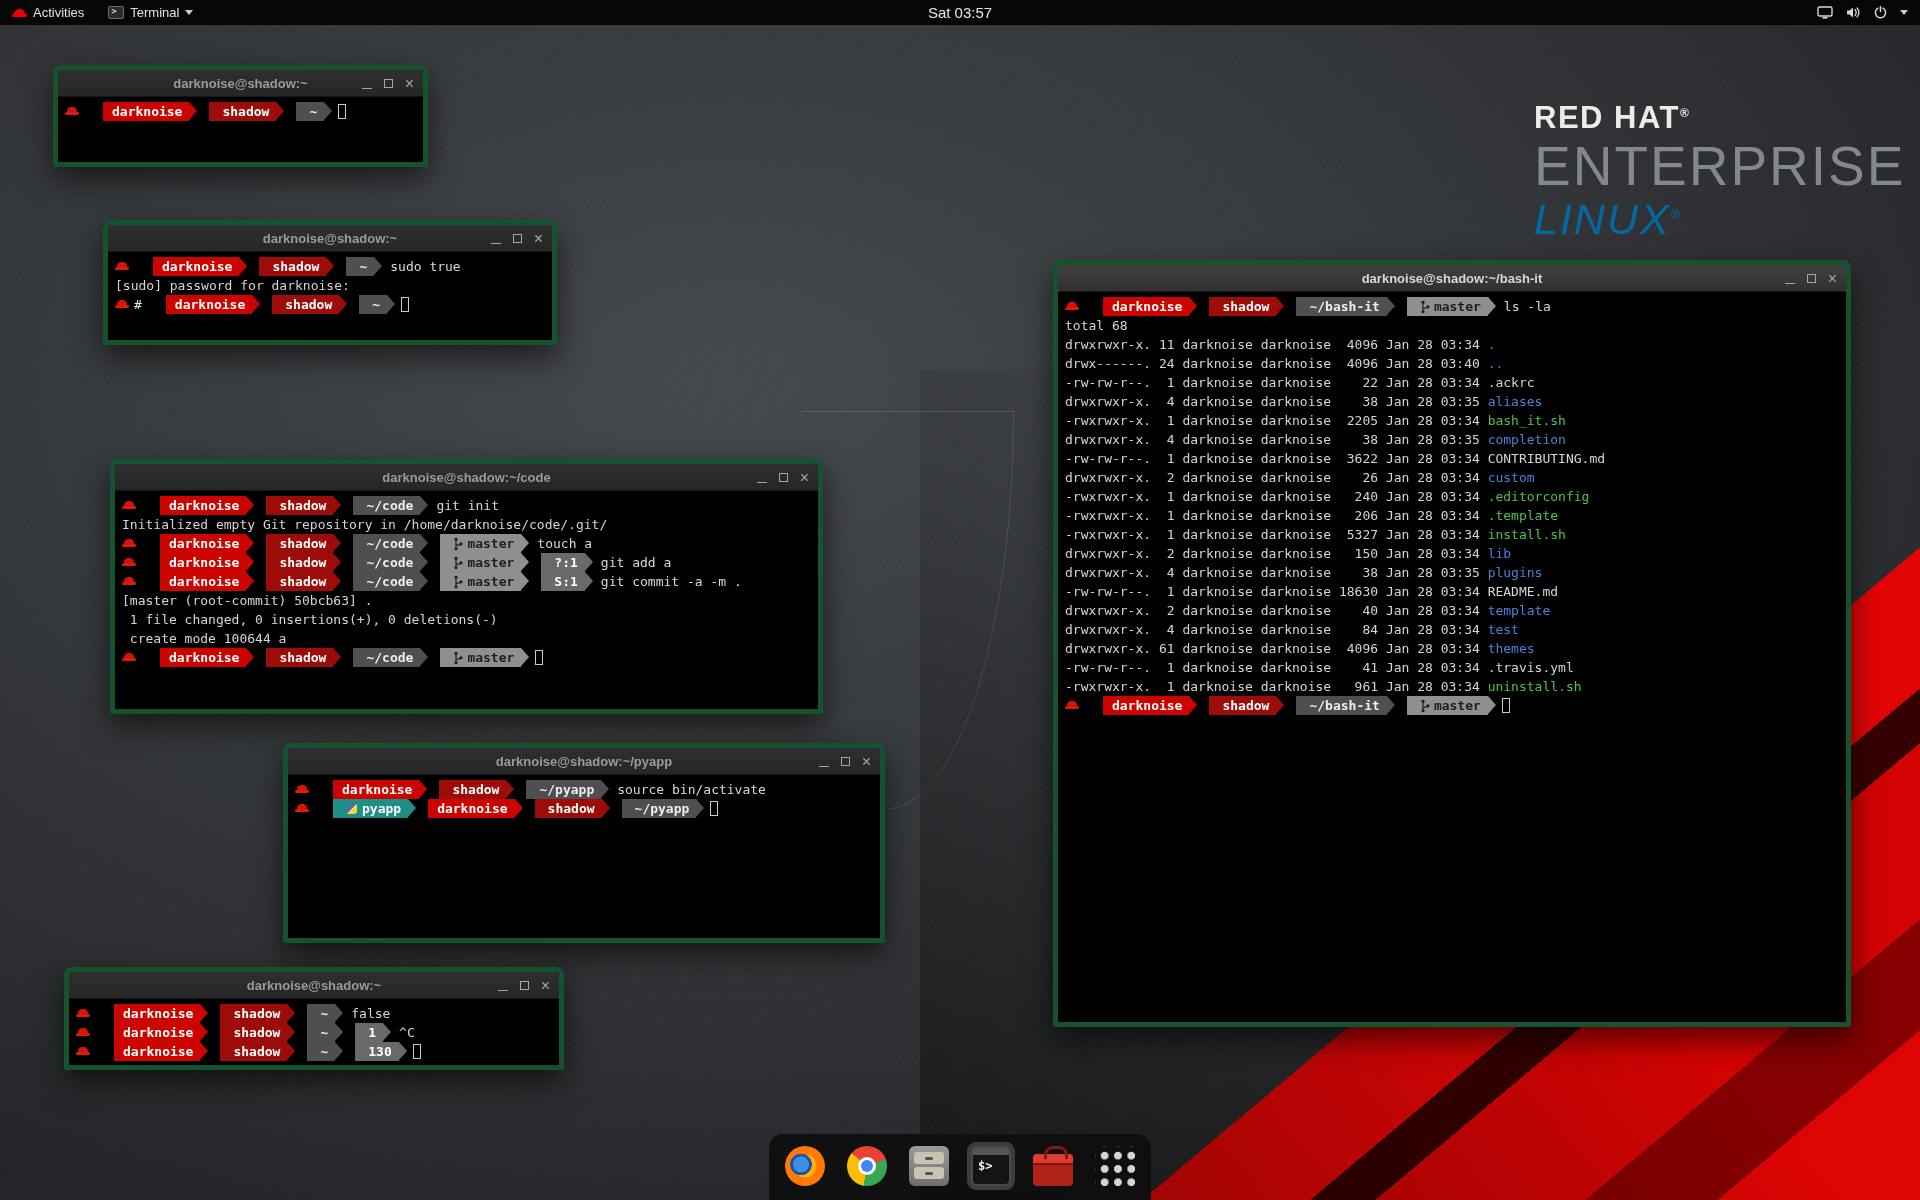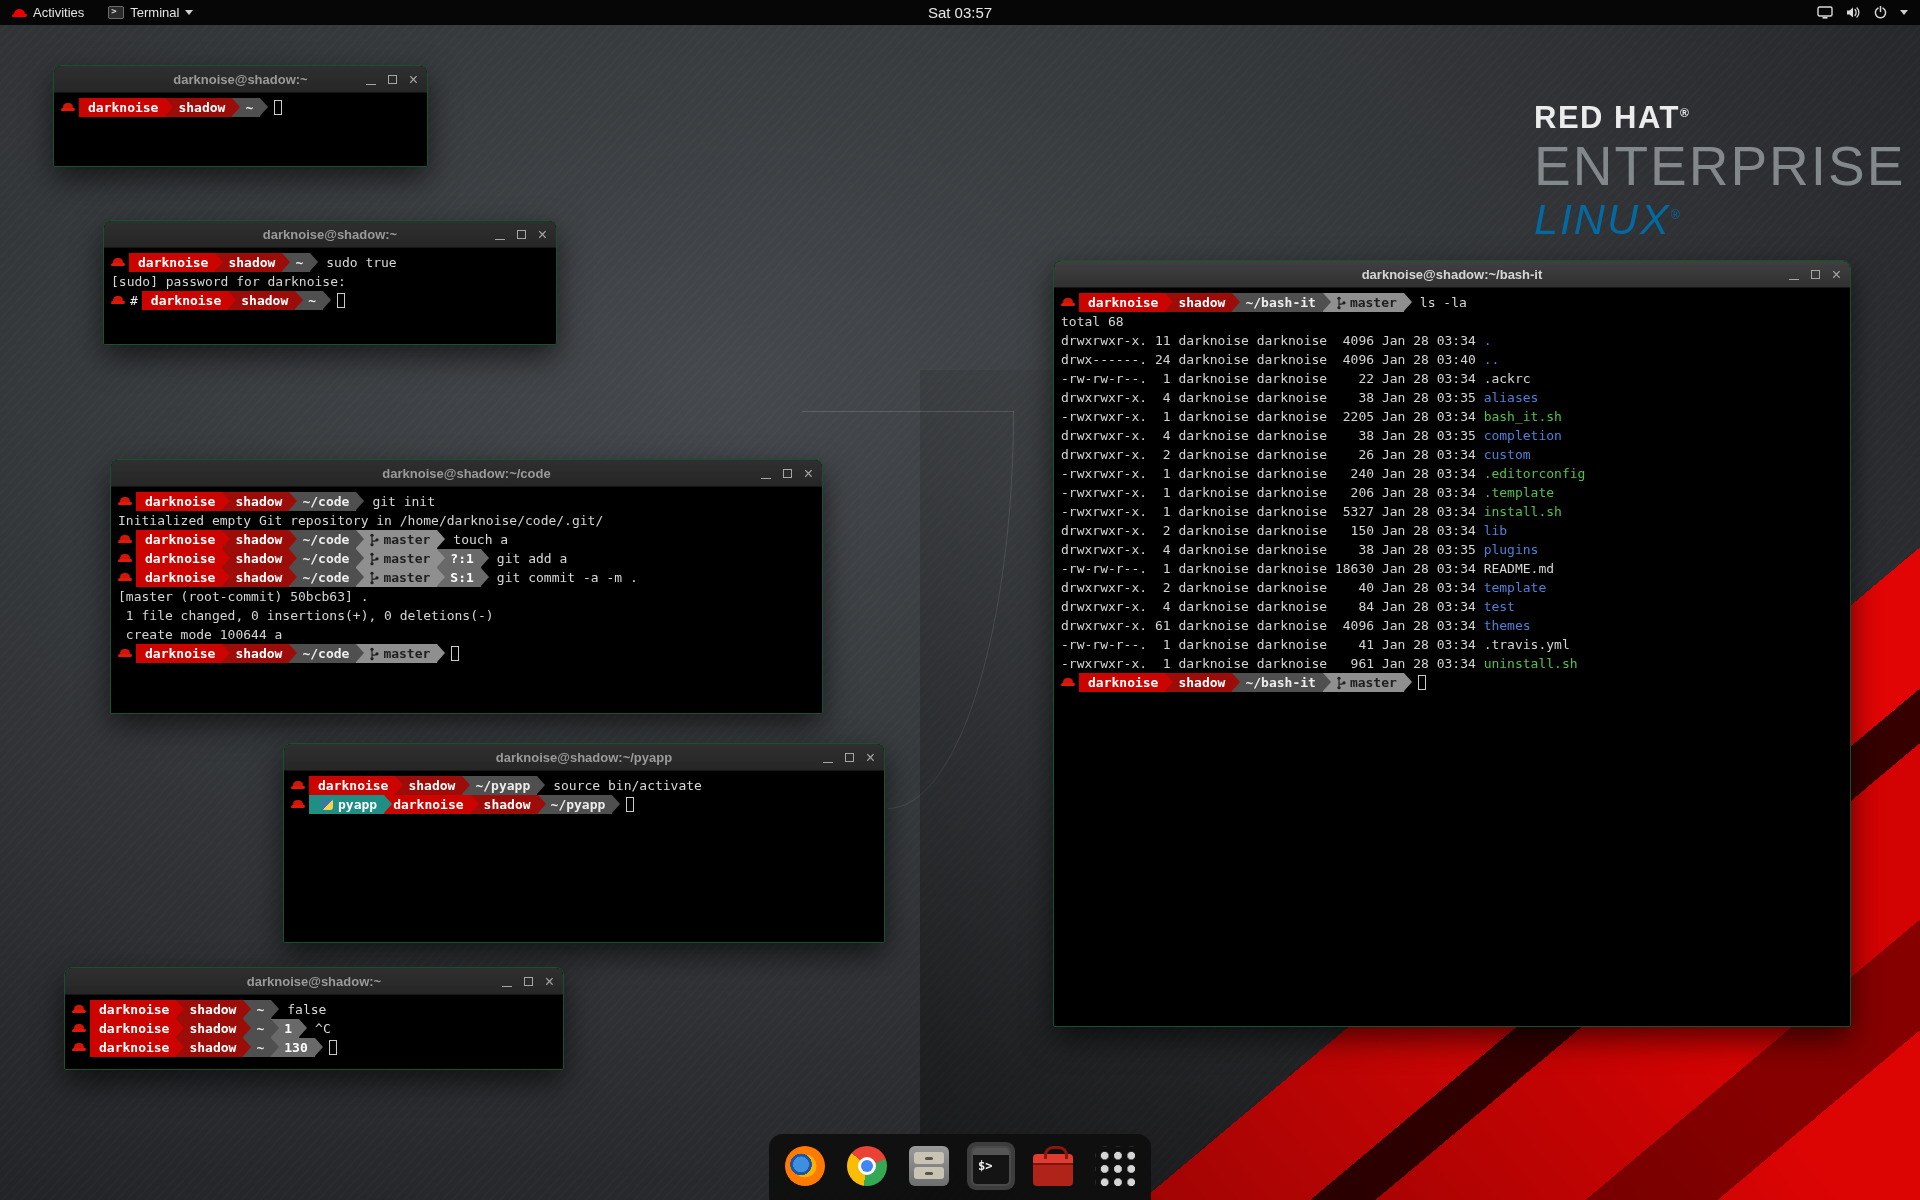--- a/index.html
+++ b/index.html
@@ -51,40 +51,40 @@
     position:relative; }
   .term-mini::before { content:'>'; position:absolute; left:2px; top:-1px; font:bold 9px "DejaVu Sans Mono", monospace; color:#ddd; }
   .caret-down { width:0; height:0; border-left:4px solid transparent; border-right:4px solid transparent;
     border-top:5px solid #cfcfcf; display:inline-block; }
   .tb-clock { position:absolute; left:50%; transform:translateX(-50%); font-size:15px; color:#e6e6e6; }
   .tb-tray { margin-left:auto; display:flex; align-items:center; gap:13px; padding-right:12px; height:100%; }
   .tb-tray svg { display:block; }
 
   
   #windows { position:absolute; inset:0; }
-  .term-window { position:absolute; background:#000; border:1px solid #14532d;
+  .term-window { position:absolute; background:#000; border:5px solid #14532d;
     border-radius:8px 8px 2px 2px; box-shadow:0 12px 30px rgba(0,0,0,.6); overflow:hidden; }
   .titlebar { height:27px; background:linear-gradient(#2f2f2f,#262626); border-bottom:1px solid #161616;
     display:flex; align-items:center; justify-content:center; position:relative; }
   .term-window.focused .titlebar { background:linear-gradient(#404040,#303030); }
   .title { font-size:13px; font-weight:bold; color:#9a9a9a; }
   .term-window.focused .title { color:#d6d6d6; }
   .win-buttons { position:absolute; right:9px; top:0; height:27px; display:flex; align-items:center; gap:12px; }
   .wbtn { color:#a6a6a6; font-size:13px; line-height:1; display:inline-flex; align-items:center; justify-content:center; }
   .wbtn-min { width:10px; height:10px; border-bottom:1.5px solid #a6a6a6; }
   .wbtn-max { width:9px; height:9px; border:1.5px solid #a6a6a6; }
   .wbtn-close { font-size:16px; }
 
   .term-body { padding:5px 7px; font:13px/19px "DejaVu Sans Mono", monospace; color:#d4d4d4; }
   .term-line { display:flex; align-items:center; height:19px; white-space:pre; }
   .out { white-space:pre; }
 
   
   .seg { position:relative; height:19px; display:inline-flex; align-items:center;
-    padding:0 7px 0 13px; font-weight:bold; background:var(--segbg); font-size:13px; }
+    padding:0 7px 0 13px; font-weight:bold; background:var(--segbg); font-size:13px;margin-left:20px; }
   .seg::after { content:''; position:absolute; top:0; right:-8px; width:0; height:0; z-index:3;
     border-top:9.5px solid transparent; border-bottom:9.5px solid transparent; border-left:8px solid var(--segbg); }
   .seg-user { --segbg:var(--seg_user_bg); color:#fff; padding-left:9px; }
   .seg-host { --segbg:var(--seg_host_bg); color:#fff; }
   .seg-path { --segbg:var(--seg_path_bg); color:#ededed; }
   .seg-scm  { --segbg:var(--seg_scm_bg);  color:#1e1e1e; }
   .seg-counter { --segbg:var(--seg_counter_bg); color:#fff; }
   .seg-exit { --segbg:var(--seg_counter_bg); color:#fff; }
   .seg-venv { --segbg:var(--seg_venv_bg); color:#fff; }
   .cmd { margin-left:16px; color:#d8d8d8; }
@@ -291,20 +291,21 @@
                 <circle cx="8" cy="6.8" r="1.6" fill="currentColor"></circle>
                 <path d="M3 3.8v6.2 M3 8.2c3.2 0 5-0.6 5-1.4" stroke="currentColor" stroke-width="1.2" fill="none"></path>
               </svg></span>master</span><span class="cmd">ls -la</span></div>
         <div class="term-line"><span class="out"><span>total 68</span></span></div>
         <div class="term-line"><span class="out"><span>drwxrwxr-x. 11 darknoise darknoise  4096 Jan 28 03:34 </span><span style="color: rgb(79, 128, 216);">.</span></span></div>
         <div class="term-line"><span class="out"><span>drwx------. 24 darknoise darknoise  4096 Jan 28 03:40 </span><span style="color: rgb(79, 128, 216);">..</span></span></div>
         <div class="term-line"><span class="out"><span>-rw-rw-r--.  1 darknoise darknoise    22 Jan 28 03:34 .ackrc</span></span></div>
         <div class="term-line"><span class="out"><span>drwxrwxr-x.  4 darknoise darknoise    38 Jan 28 03:35 </span><span style="color: rgb(79, 128, 216);">aliases</span></span></div>
         <div class="term-line"><span class="out"><span>-rwxrwxr-x.  1 darknoise darknoise  2205 Jan 28 03:34 </span><span style="color: rgb(83, 192, 79);">bash_it.sh</span></span></div>
         <div class="term-line"><span class="out"><span>drwxrwxr-x.  4 darknoise darknoise    38 Jan 28 03:35 </span><span style="color: rgb(79, 128, 216);">completion</span></span></div>
+        <div class="term-line"><span class="out"><span>-rw-rw-r--.  1 darknoise darknoise  3622 Jan 28 03:34 CONTRIBUTING.md</span></span></div>
         <div class="term-line"><span class="out"><span>drwxrwxr-x.  2 darknoise darknoise    26 Jan 28 03:34 </span><span style="color: rgb(79, 128, 216);">custom</span></span></div>
         <div class="term-line"><span class="out"><span>-rwxrwxr-x.  1 darknoise darknoise   240 Jan 28 03:34 </span><span style="color: rgb(83, 192, 79);">.editorconfig</span></span></div>
         <div class="term-line"><span class="out"><span>-rwxrwxr-x.  1 darknoise darknoise   206 Jan 28 03:34 </span><span style="color: rgb(83, 192, 79);">.template</span></span></div>
         <div class="term-line"><span class="out"><span>-rwxrwxr-x.  1 darknoise darknoise  5327 Jan 28 03:34 </span><span style="color: rgb(83, 192, 79);">install.sh</span></span></div>
         <div class="term-line"><span class="out"><span>drwxrwxr-x.  2 darknoise darknoise   150 Jan 28 03:34 </span><span style="color: rgb(79, 128, 216);">lib</span></span></div>
         <div class="term-line"><span class="out"><span>drwxrwxr-x.  4 darknoise darknoise    38 Jan 28 03:35 </span><span style="color: rgb(79, 128, 216);">plugins</span></span></div>
         <div class="term-line"><span class="out"><span>-rw-rw-r--.  1 darknoise darknoise 18630 Jan 28 03:34 README.md</span></span></div>
         <div class="term-line"><span class="out"><span>drwxrwxr-x.  2 darknoise darknoise    40 Jan 28 03:34 </span><span style="color: rgb(79, 128, 216);">template</span></span></div>
         <div class="term-line"><span class="out"><span>drwxrwxr-x.  4 darknoise darknoise    84 Jan 28 03:34 </span><span style="color: rgb(79, 128, 216);">test</span></span></div>
         <div class="term-line"><span class="out"><span>drwxrwxr-x. 61 darknoise darknoise  4096 Jan 28 03:34 </span><span style="color: rgb(79, 128, 216);">themes</span></span></div>

